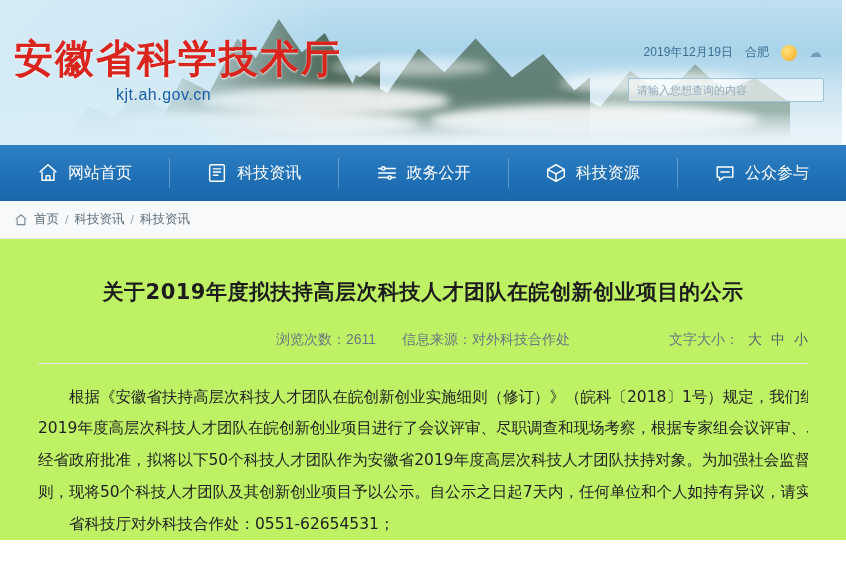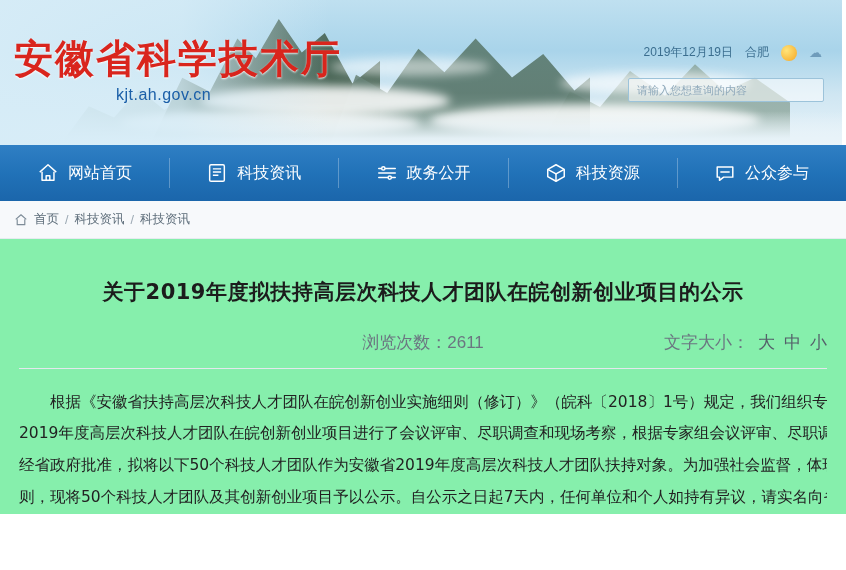--- a/index.html
+++ b/index.html
@@ -188,39 +188,39 @@
     font-size: 12.5px;
     color: #5b6b78;
   }
   .crumbbar .home-ico { color: #7e8c98; display: inline-flex; }
   .crumbbar a { color: #5b6b78; text-decoration: none; cursor: pointer; }
   .crumbbar .sep { color: #9aa7b2; }
 
   
   .content {
     width: 846px;
-    background: #86efac;
-    padding: 0 19px;
+    background: #bef264;
+    padding: 0 38px;
   }
   .art-title {
     text-align: center;
     font-size: 21px;
     font-weight: bold;
     color: #1c1c1c;
     line-height: 1.5;
     padding: 38px 10px 22px 10px;
     letter-spacing: .5px;
     font-family: "DejaVu Sans", "Liberation Sans", sans-serif;
   }
   .art-meta {
     display: flex;
     align-items: center;
     justify-content: center;
     gap: 26px;
-    font-size: 17px;
+    font-size: 14px;
     color: #6b7681;
     padding-bottom: 14px;
     position: relative;
   }
   .art-meta .fontsize {
     position: absolute;
     right: 0; top: 0;
     display: flex;
     align-items: center;
     gap: 9px;
@@ -353,34 +353,38 @@
   </div>
 
   <div class="content">
 
     <div class="art-title">关于2019年度拟扶持高层次科技人才团队在皖创新创业项目的公示</div>
 
     <div class="art-meta">
       <span>
         <span>浏览次数：</span><span>2611</span>
       </span>
+      <span>
+        <span>信息来源：</span><span>对外科技合作处</span>
+      </span>
 
       <span class="fontsize">
         <span>文字大小：</span>
         <span class="fs">大</span>
         <span class="fs">中</span>
         <span class="fs">小</span>
       </span>
     </div>
 
     <div class="meta-rule"></div>
 
     <div class="art-body">
       <p class="indent clip">根据《安徽省扶持高层次科技人才团队在皖创新创业实施细则（修订）》（皖科〔2018〕1号）规定，我们组织专家对各市推</p>
       <p class="clip">2019年度高层次科技人才团队在皖创新创业项目进行了会议评审、尽职调查和现场考察，根据专家组会议评审、尽职调查和现场考</p>
       <p class="clip">经省政府批准，拟将以下50个科技人才团队作为安徽省2019年度高层次科技人才团队扶持对象。为加强社会监督，体现公开、公平</p>
       <p class="clip">则，现将50个科技人才团队及其创新创业项目予以公示。自公示之日起7天内，任何单位和个人如持有异议，请实名向省科技厅提</p>
+      <p class="indent">省科技厅对外科技合作处：0551-62654531；</p>
 
     </div>
 
   </div>
 
 </div>
 
 </body></html>

